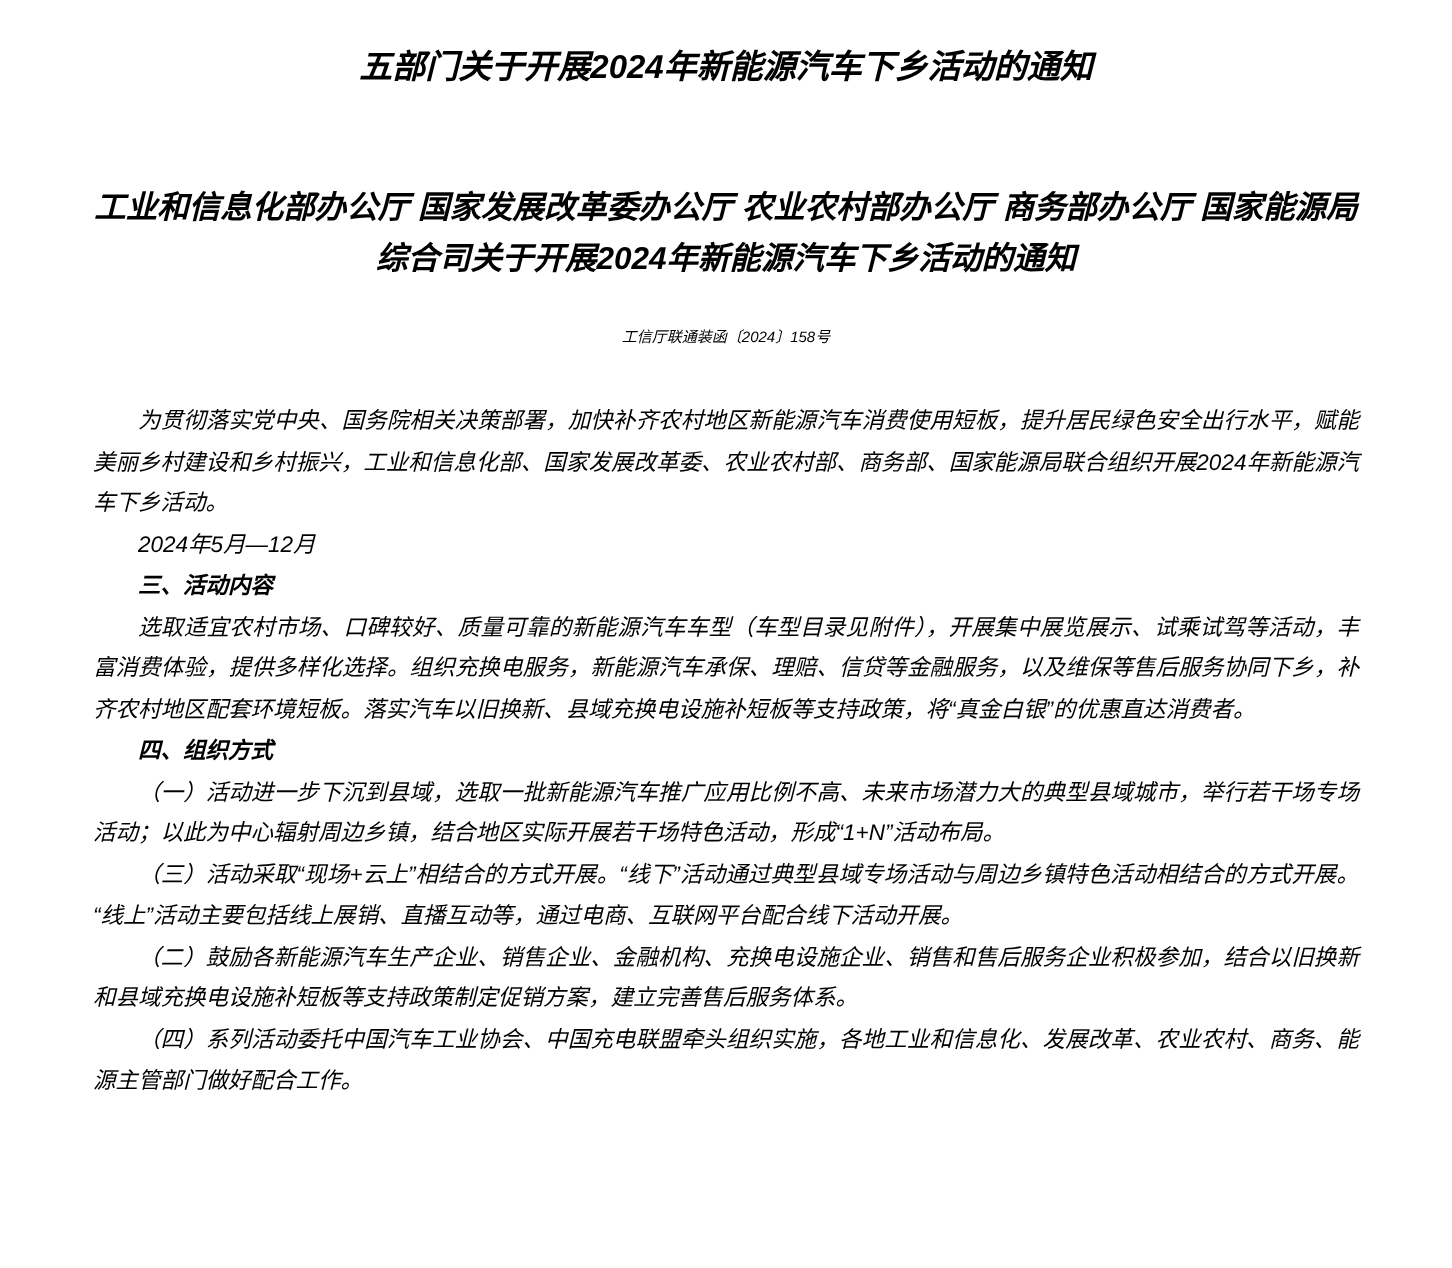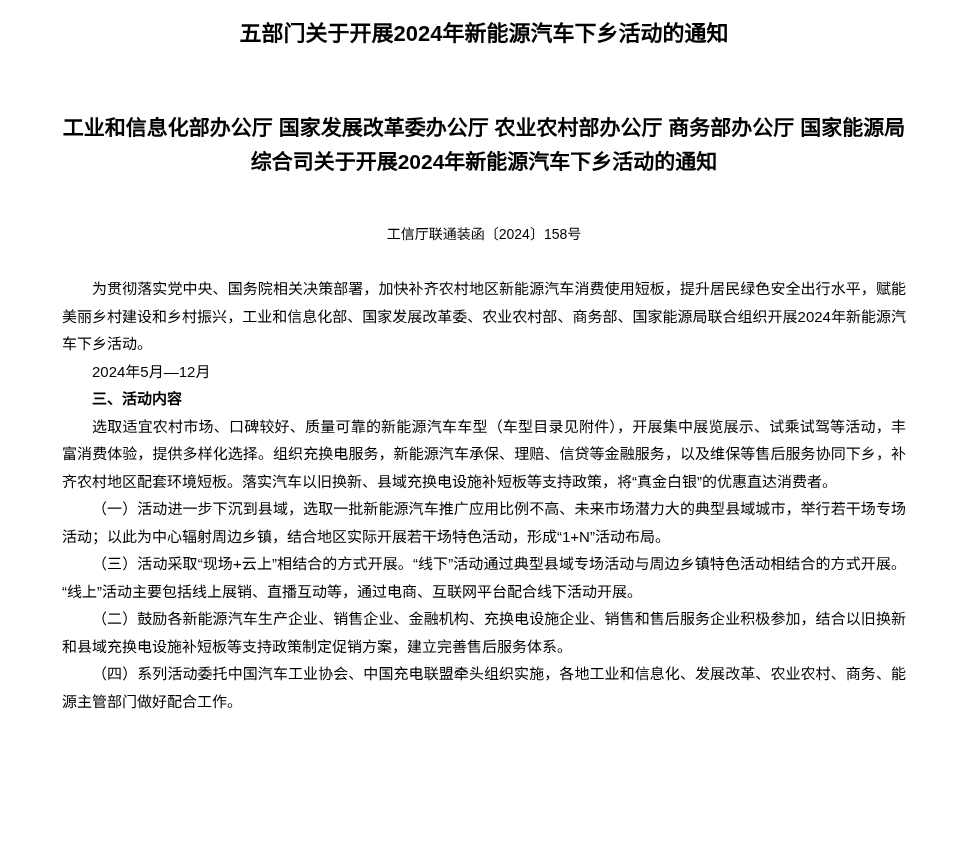--- a/index.html
+++ b/index.html
@@ -8,42 +8,43 @@
     background: #ffffff;
   }
   .page {
     position: relative;
     width: 968px;
     height: 845px;
     margin: 0 auto;
     background: #ffffff;
     color: #000000;
     box-sizing: border-box;
-    padding: 4px 62px;
+    padding: 15px 62px;
     overflow: hidden;
     font-family: "Liberation Sans", sans-serif;
+    font-style: italic;
   }
   .doc-title {
     margin: 15px 0 0 0;
     font-size: 22px;
     font-weight: bold;
     text-align: center;
     line-height: 30px;
   }
   .doc-subtitle {
     margin: 62px 0 0 0;
     font-size: 21px;
     font-weight: bold;
     text-align: center;
     line-height: 34px;
     word-break: break-all;
   }
   .doc-number {
-    margin: 46px 0 0 0;
-    font-size: 14px;
+    margin: 27px 0 0 0;
+    font-size: 10px;
     font-weight: normal;
     text-align: center;
     line-height: 18px;
   }
   .body-text {
     margin-top: 32px;
   }
   .body-text p,
   .body-text h3 {
     margin: 0;
@@ -75,20 +76,21 @@
 
 
     <p class="indent">为贯彻落实党中央、国务院相关决策部署，加快补齐农村地区新能源汽车消费使用短板，提升居民绿色安全出行水平，赋能美丽乡村建设和乡村振兴，工业和信息化部、国家发展改革委、农业农村部、商务部、国家能源局联合组织开展2024年新能源汽车下乡活动。</p>
 
 
     <p class="indent">2024年5月—12月</p>
 
     <h3 class="indent">三、活动内容</h3>
     <p class="indent">选取适宜农村市场、口碑较好、质量可靠的新能源汽车车型（车型目录见附件），开展集中展览展示、试乘试驾等活动，丰富消费体验，提供多样化选择。组织充换电服务，新能源汽车承保、理赔、信贷等金融服务，以及维保等售后服务协同下乡，补齐农村地区配套环境短板。落实汽车以旧换新、县域充换电设施补短板等支持政策，将“真金白银”的优惠直达消费者。</p>
 
+    <h3 class="indent">四、组织方式</h3>
     <p class="indent">（一）活动进一步下沉到县域，选取一批新能源汽车推广应用比例不高、未来市场潜力大的典型县域城市，举行若干场专场活动；以此为中心辐射周边乡镇，结合地区实际开展若干场特色活动，形成“1+N”活动布局。</p>
     <p class="indent">（三）活动采取“现场+云上”相结合的方式开展。“线下”活动通过典型县域专场活动与周边乡镇特色活动相结合的方式开展。“线上”活动主要包括线上展销、直播互动等，通过电商、互联网平台配合线下活动开展。</p>
     <p class="indent">（二）鼓励各新能源汽车生产企业、销售企业、金融机构、充换电设施企业、销售和售后服务企业积极参加，结合以旧换新和县域充换电设施补短板等支持政策制定促销方案，建立完善售后服务体系。</p>
     <p class="indent">（四）系列活动委托中国汽车工业协会、中国充电联盟牵头组织实施，各地工业和信息化、发展改革、农业农村、商务、能源主管部门做好配合工作。</p>
 
   </div>
 
 </div>
 
 </body></html>

